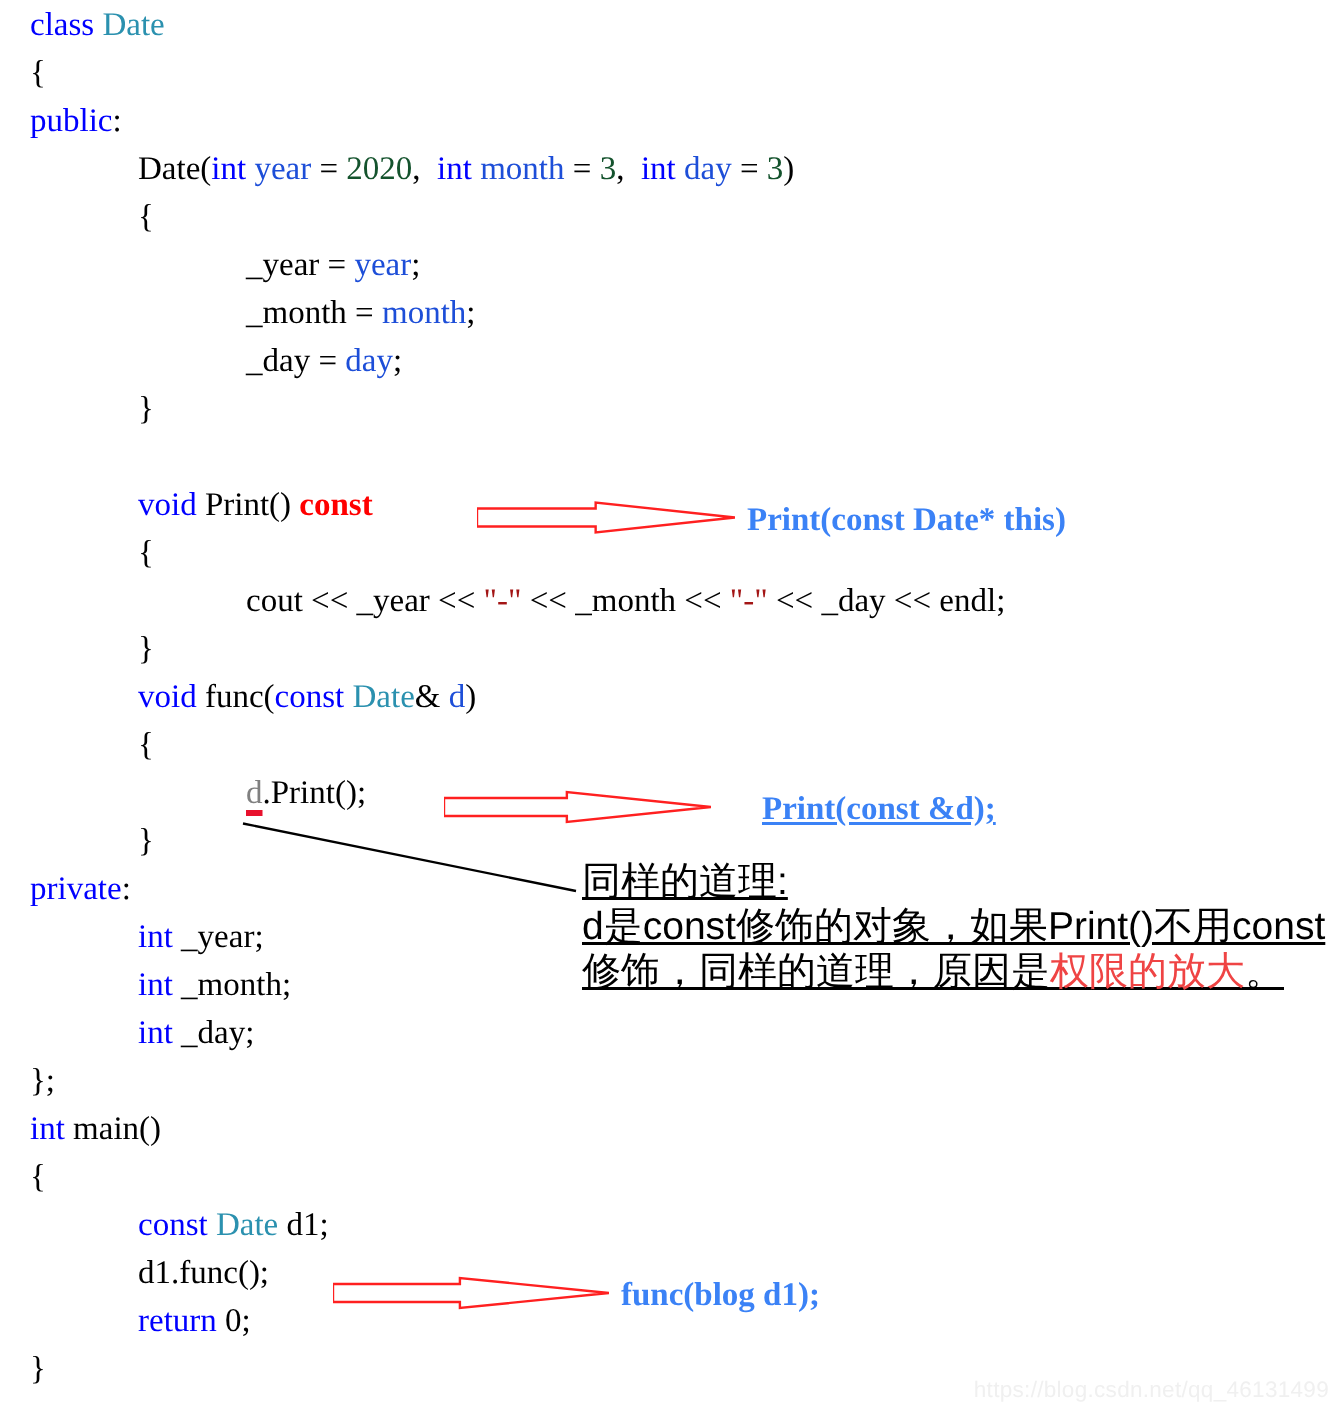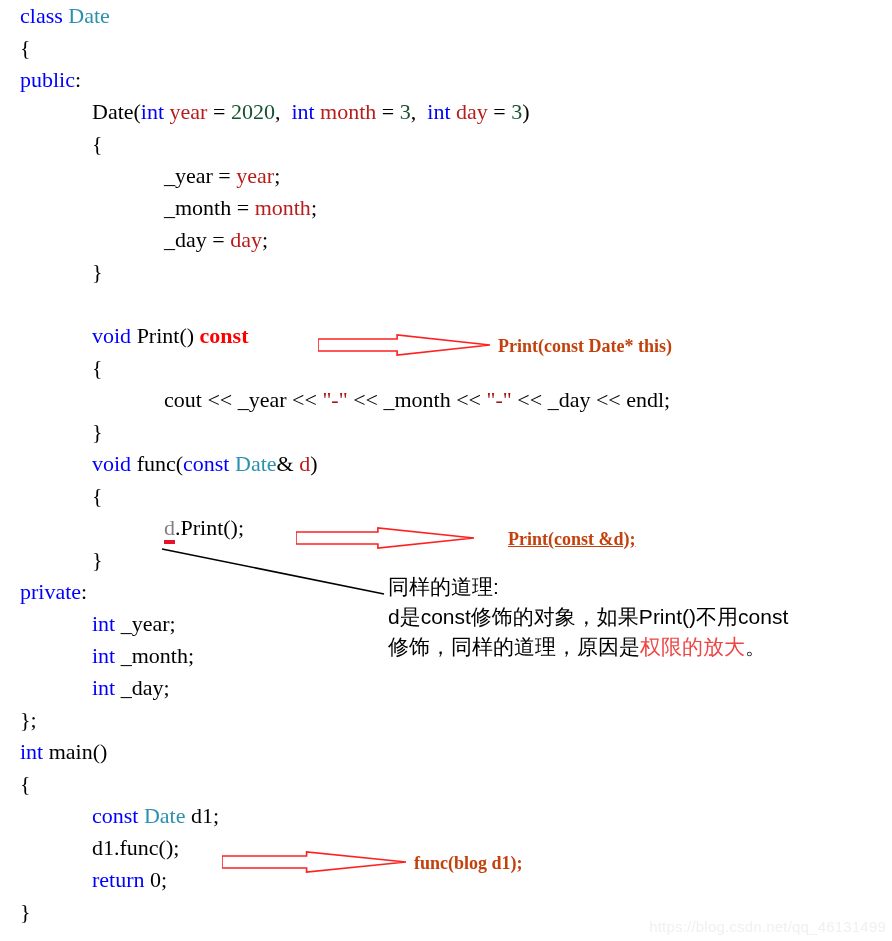--- a/index.html
+++ b/index.html
@@ -30,55 +30,56 @@
   }
   .code-line {
     height: 32px;
     white-space: pre;
     padding-left: 20px;
   }
 
   
   .kw      { color: #0000ff; }           
   .type    { color: #2b91af; }           
-  .param   { color: #b91c1c; }           
+  .param   { color: #1d4ed8; }           
   .str     { color: #a31515; }           
   .plain   { color: #000000; }
   .num     { color: #14532d; }
   .constkw { color: #ff0000; font-weight: bold; }
   .underline-red {
     color: #808080;
     border-bottom: 4px solid #e8112d;
     padding-bottom: 0px;
   }
 
   
   .annot {
     position: absolute;
-    color: #c2410c;
+    color: #3b82f6;
     font-family: "Liberation Serif", "DejaVu Serif", serif;
-    font-size: 18px;
+    font-size: 22px;
     font-weight: bold;
     white-space: pre;
     line-height: 32px;
   }
 
   
   .arrow {
     position: absolute;
   }
 
   
   .note {
     position: absolute;
     font-family: "Liberation Sans", "DejaVu Sans", sans-serif;
-    font-size: 21px;
+    font-size: 26px;
     line-height: 30px;
     color: #000000;
     white-space: pre;
+    text-decoration: underline;
   }
   .note-red { color: #ef4444; }
 
   
   .watermark {
     position: absolute;
     right: 6px;
     bottom: 6px;
     font-family: "Liberation Sans", "DejaVu Sans", sans-serif;
     font-size: 15px;

